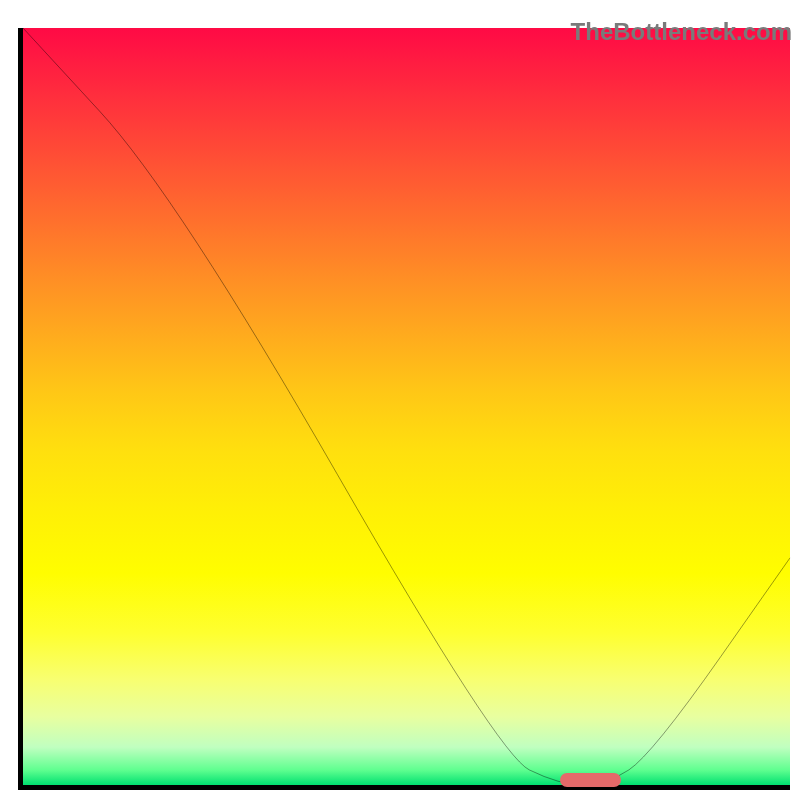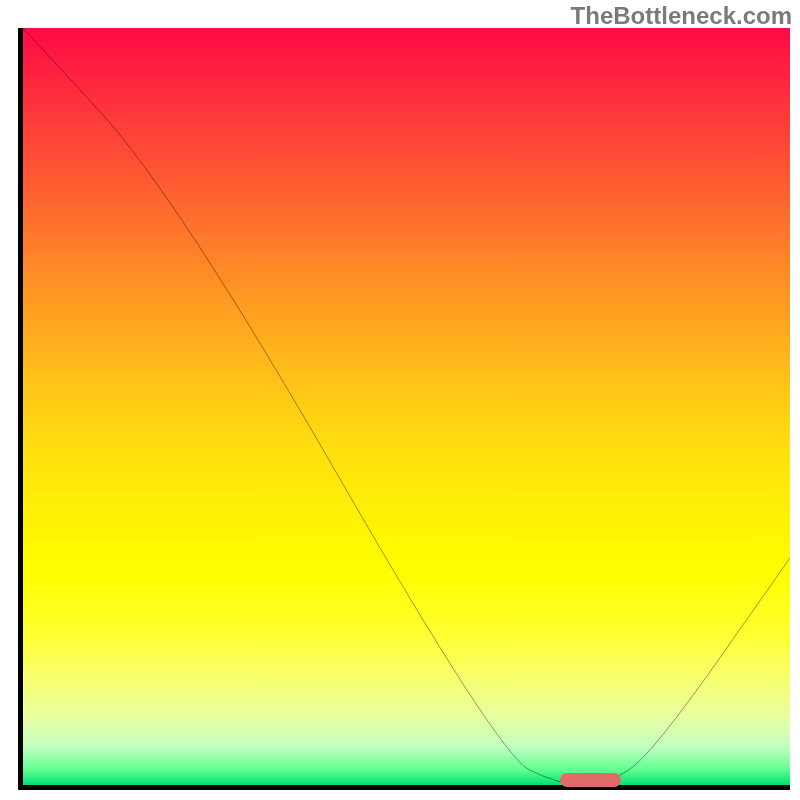--- a/index.html
+++ b/index.html
@@ -5,21 +5,21 @@
   * { margin: 0; padding: 0; box-sizing: border-box; }
   html, body { width: 800px; height: 800px; overflow: hidden; }
   .chart-container {
     width: 800px;
     height: 800px;
     position: relative;
     background: #fff;
   }
   .watermark {
     position: absolute;
-    top: 2px;
+    top: 18px;
     right: 8px;
     font-family: Arial, sans-serif;
     font-size: 24px;
     font-weight: bold;
     color: #7a7a7a;
     z-index: 10;
   }
   .plot-area {
     position: absolute;
     left: 18px;

